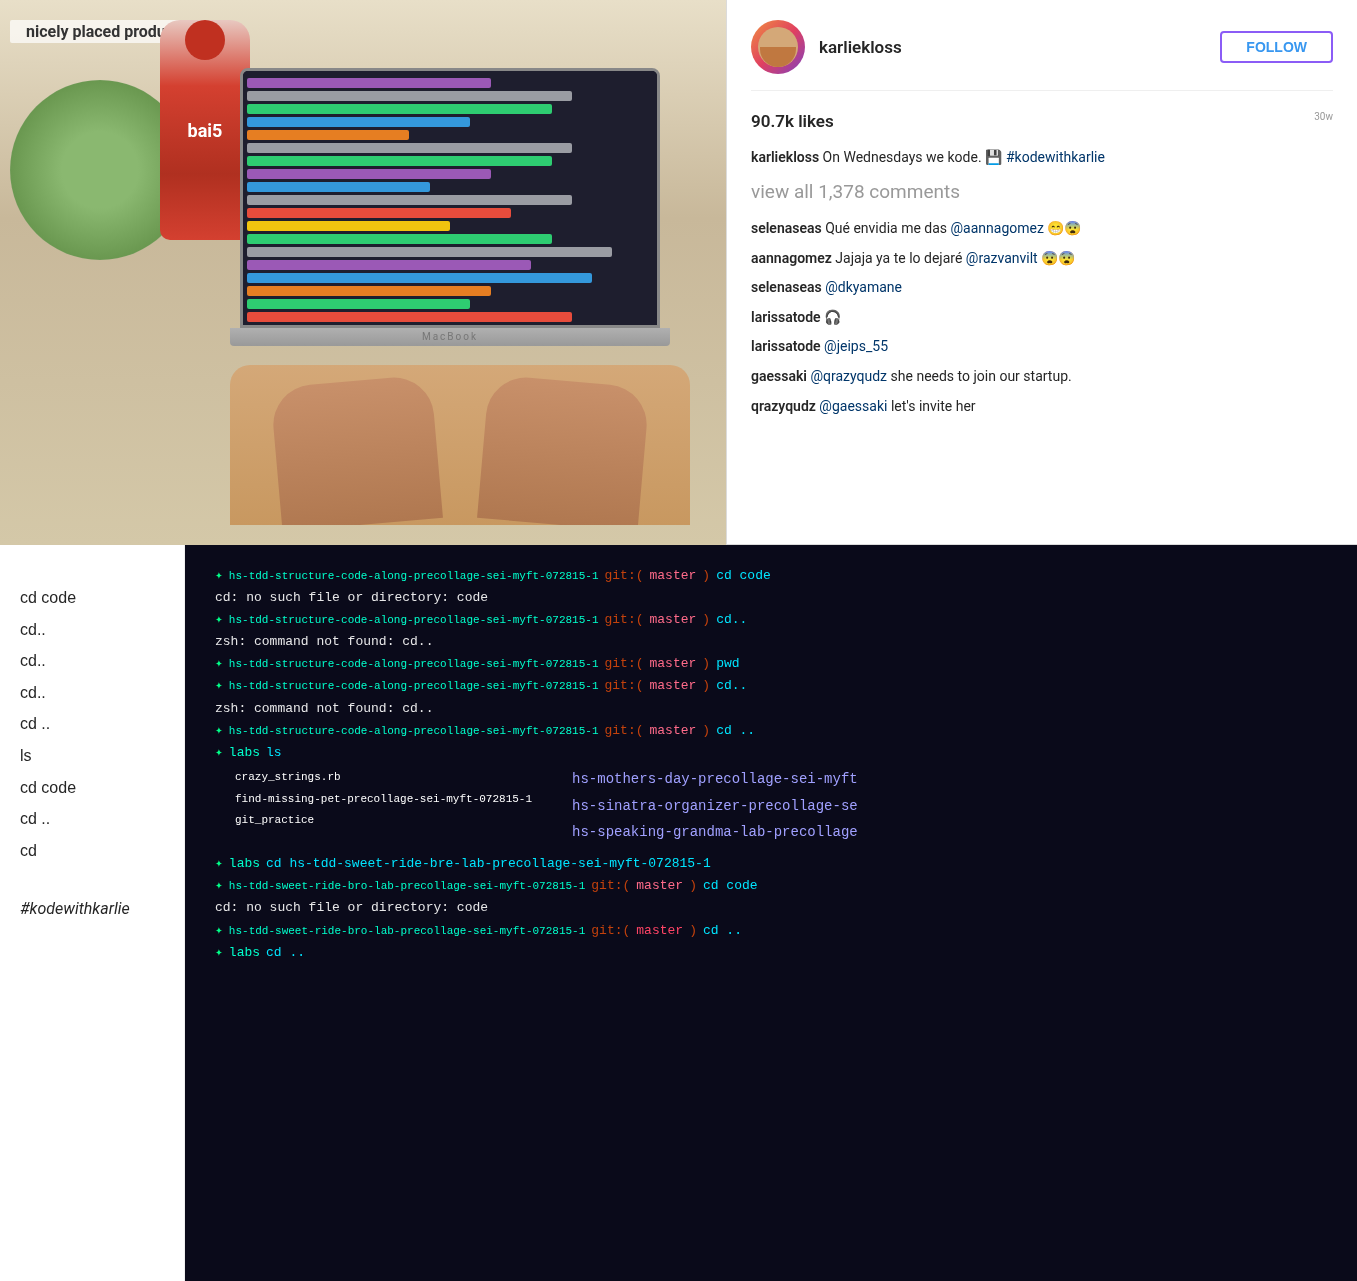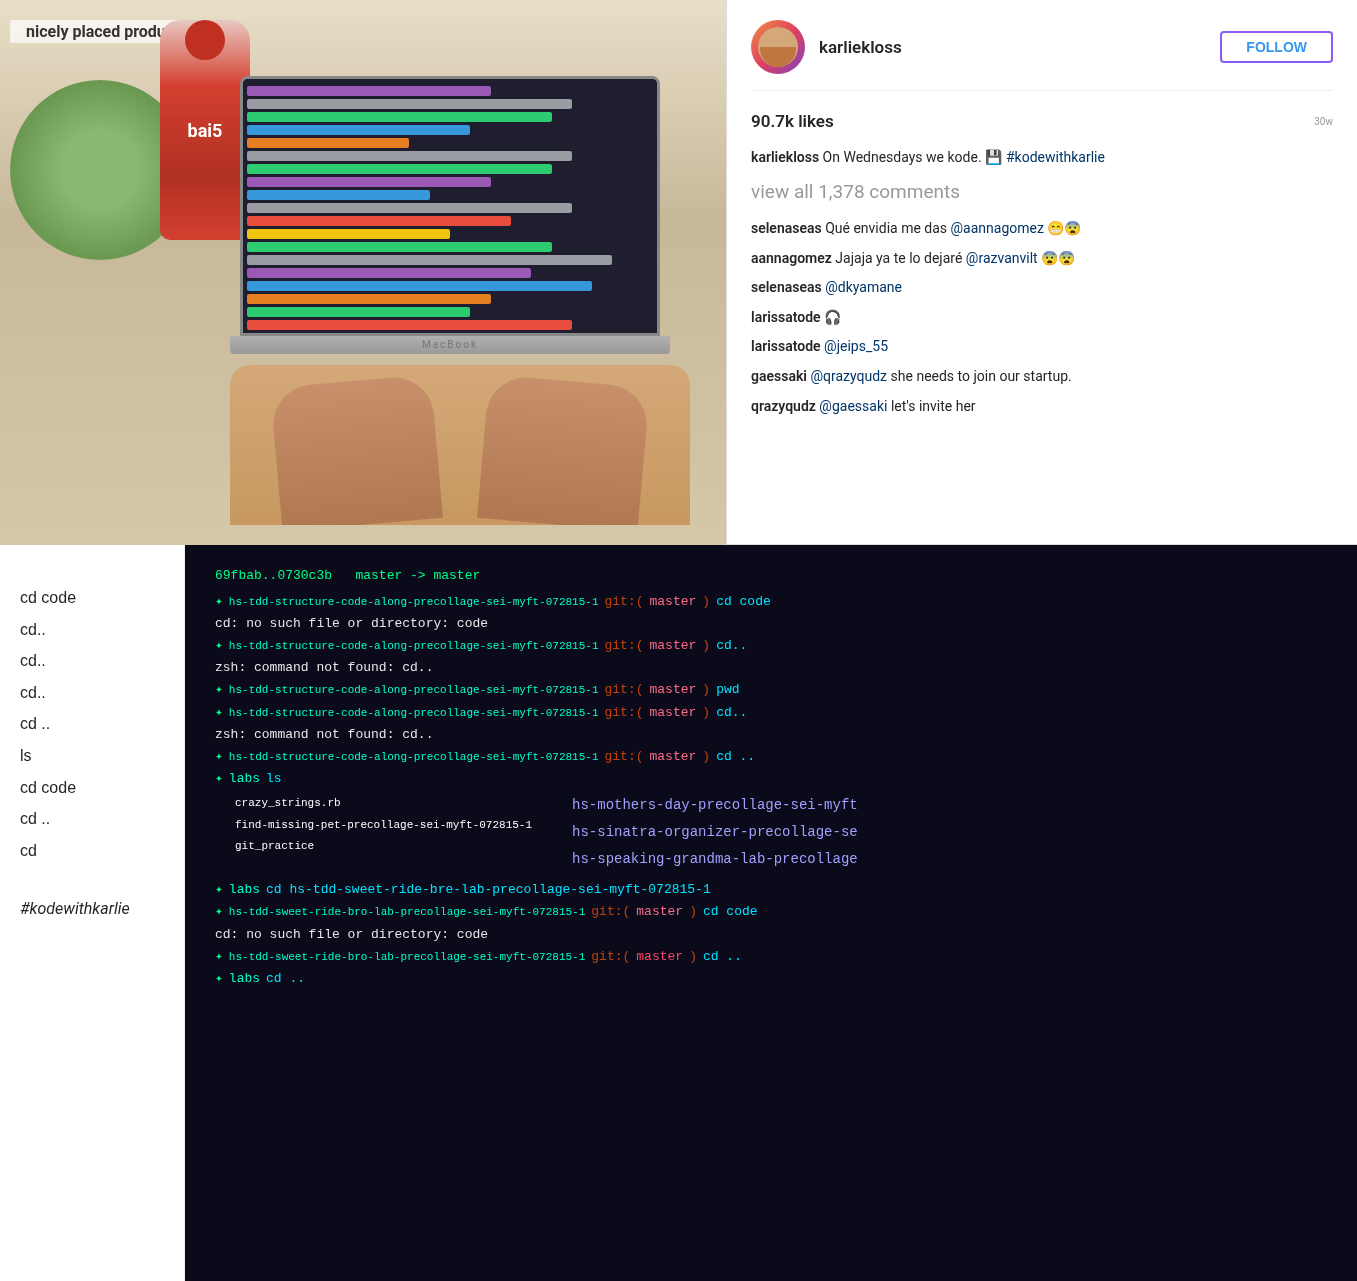--- a/index.html
+++ b/index.html
@@ -66,21 +66,21 @@
       transform: translateX(-50%);
       width: 40px;
       height: 40px;
       background: #c03020;
       border-radius: 50%;
     }
 
     
     .laptop {
       position: absolute;
-      top: 76px;
+      top: 68px;
       left: 240px;
       width: 386px;
       height: 280px;
     }
     .laptop-screen {
       width: 420px;
       height: 260px;
       background: #1a1a2e;
       border-radius: 8px 8px 0 0;
       border: 3px solid #888;
@@ -246,21 +246,20 @@
       background: #fff;
       color: #3897f0;
       font-size: 14px;
       font-weight: 700;
       cursor: pointer;
     }
 
     .likes-row {
       display: flex;
       justify-content: space-between;
-      align-items: center;
       margin-bottom: 16px;
     }
     .likes-count {
       font-size: 17px;
       font-weight: 600;
       color: #262626;
     }
     .time-ago {
       font-size: 10px;
       color: #999;
@@ -522,23 +521,20 @@
     <span class="code-cmd">cd..</span>
     <span class="code-cmd">cd ..</span>
     <span class="code-cmd">ls</span>
     <span class="code-cmd">cd code</span>
     <span class="code-cmd">cd ..</span>
     <span class="code-cmd">cd</span>
     <span class="hashtag-bottom">#kodewithkarlie</span>
   </div>
 
   <div class="terminal-panel">
-    <div class="term-line">
-      <span class="term-header">69fbab..0730c3b &nbsp; master -&gt; master</span>
-    </div>
 
     <div class="term-line">
       <span class="term-bullet">✦</span>
       <span class="term-prompt">hs-tdd-structure-code-along-precollage-sei-myft-072815-1 </span>
       <span class="term-git">git:(</span>
         <span class="term-git-master">master</span>
         <span class="term-git">)</span>
       <span class="term-cmd">cd code</span>
     </div>
     <div class="term-line">

